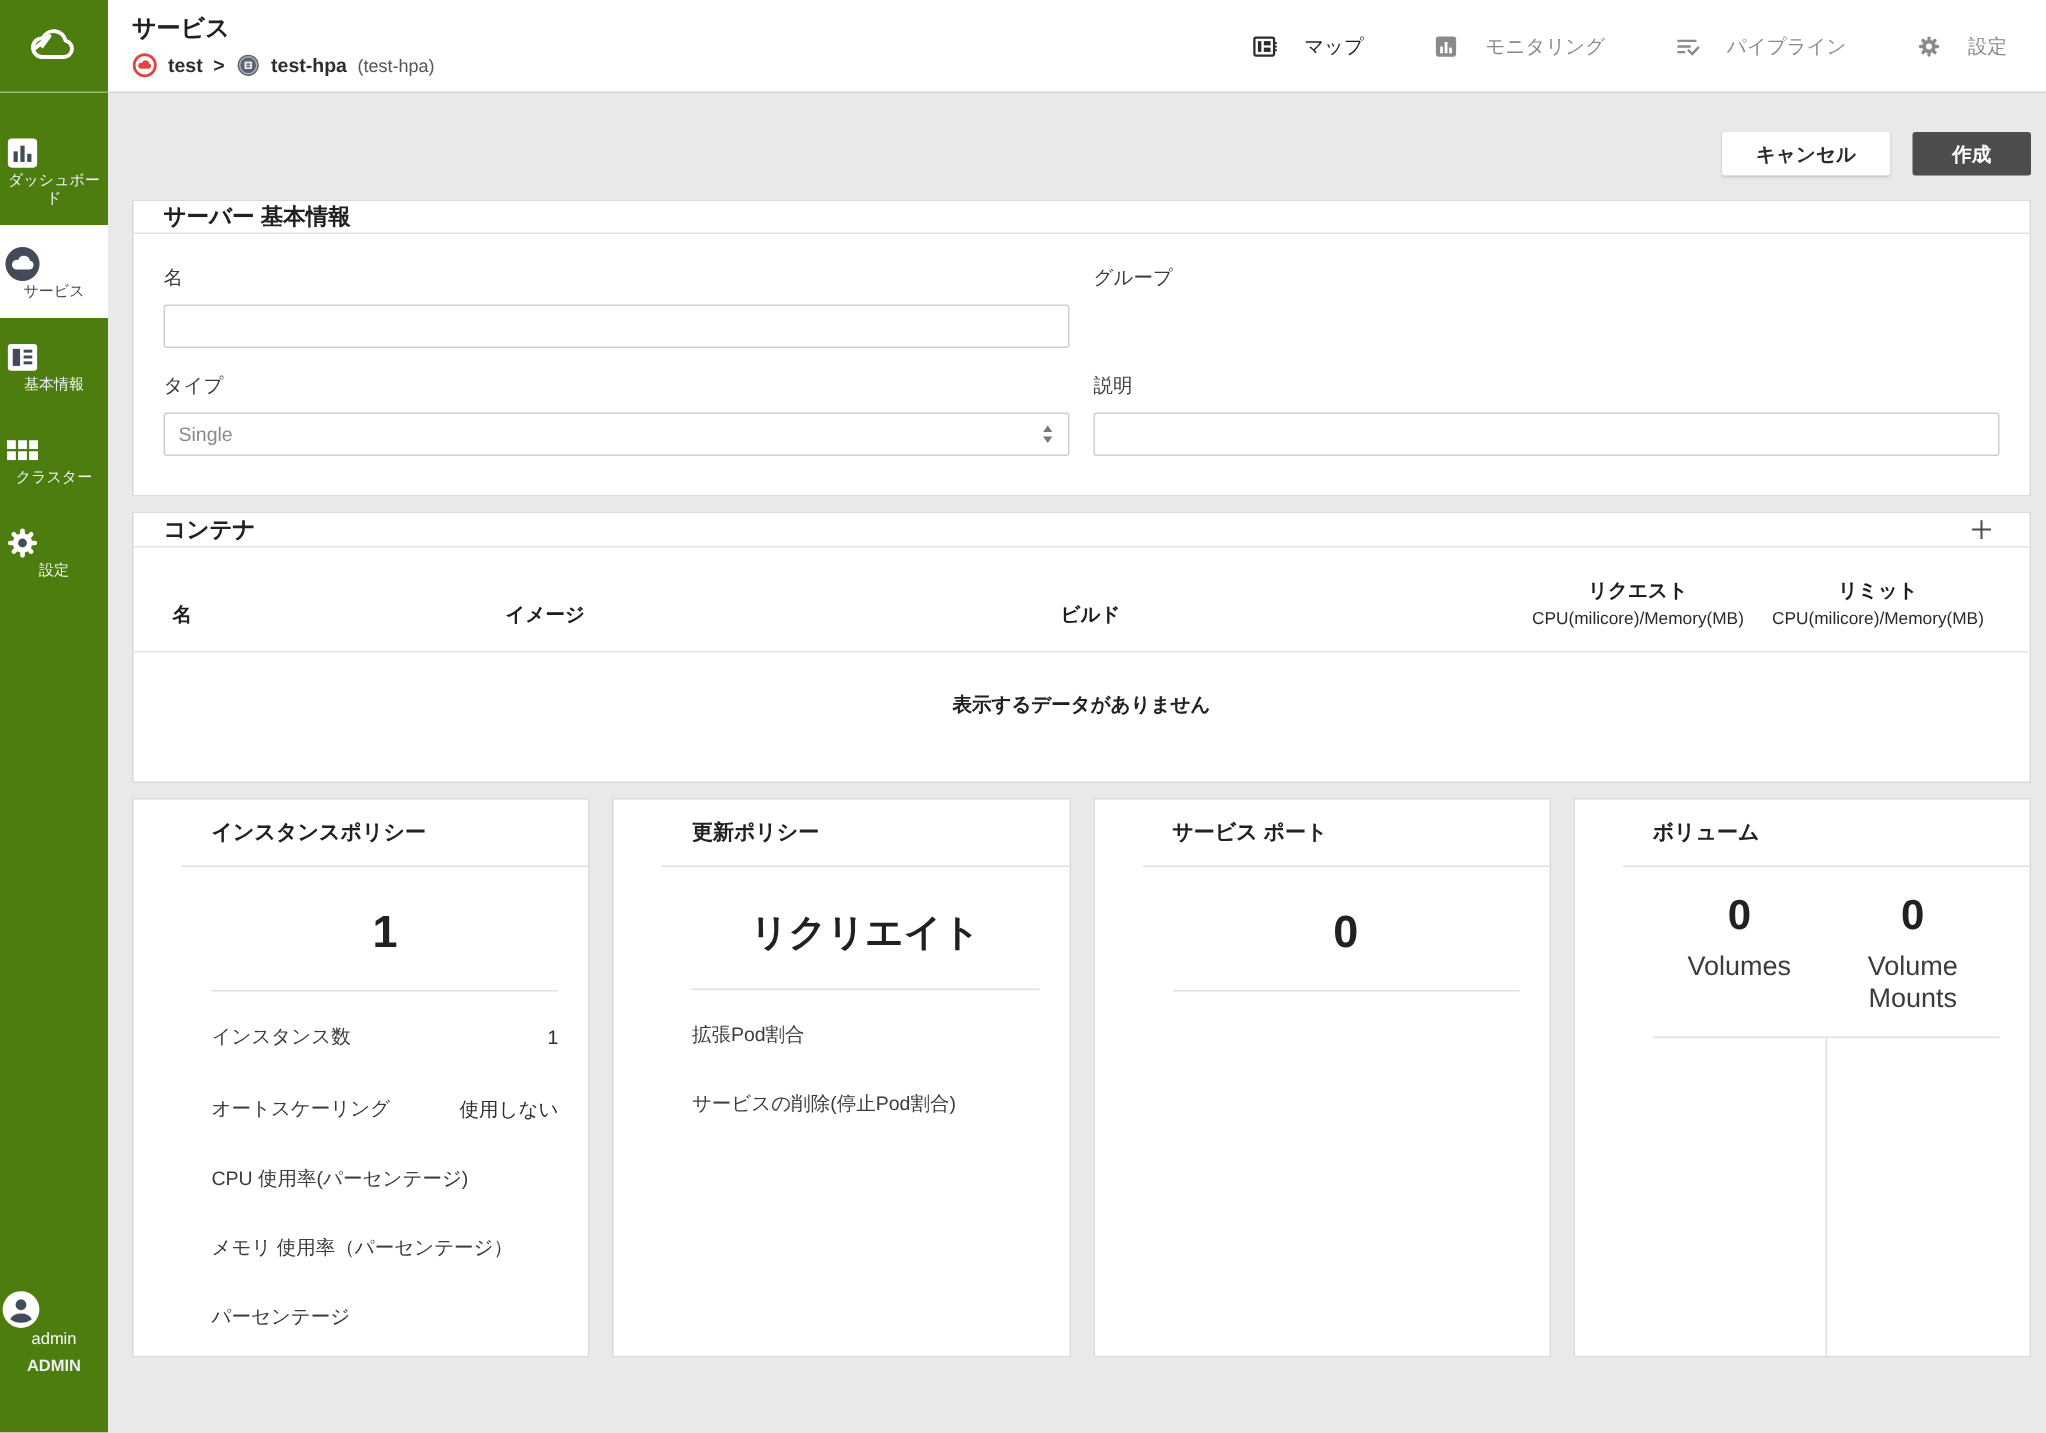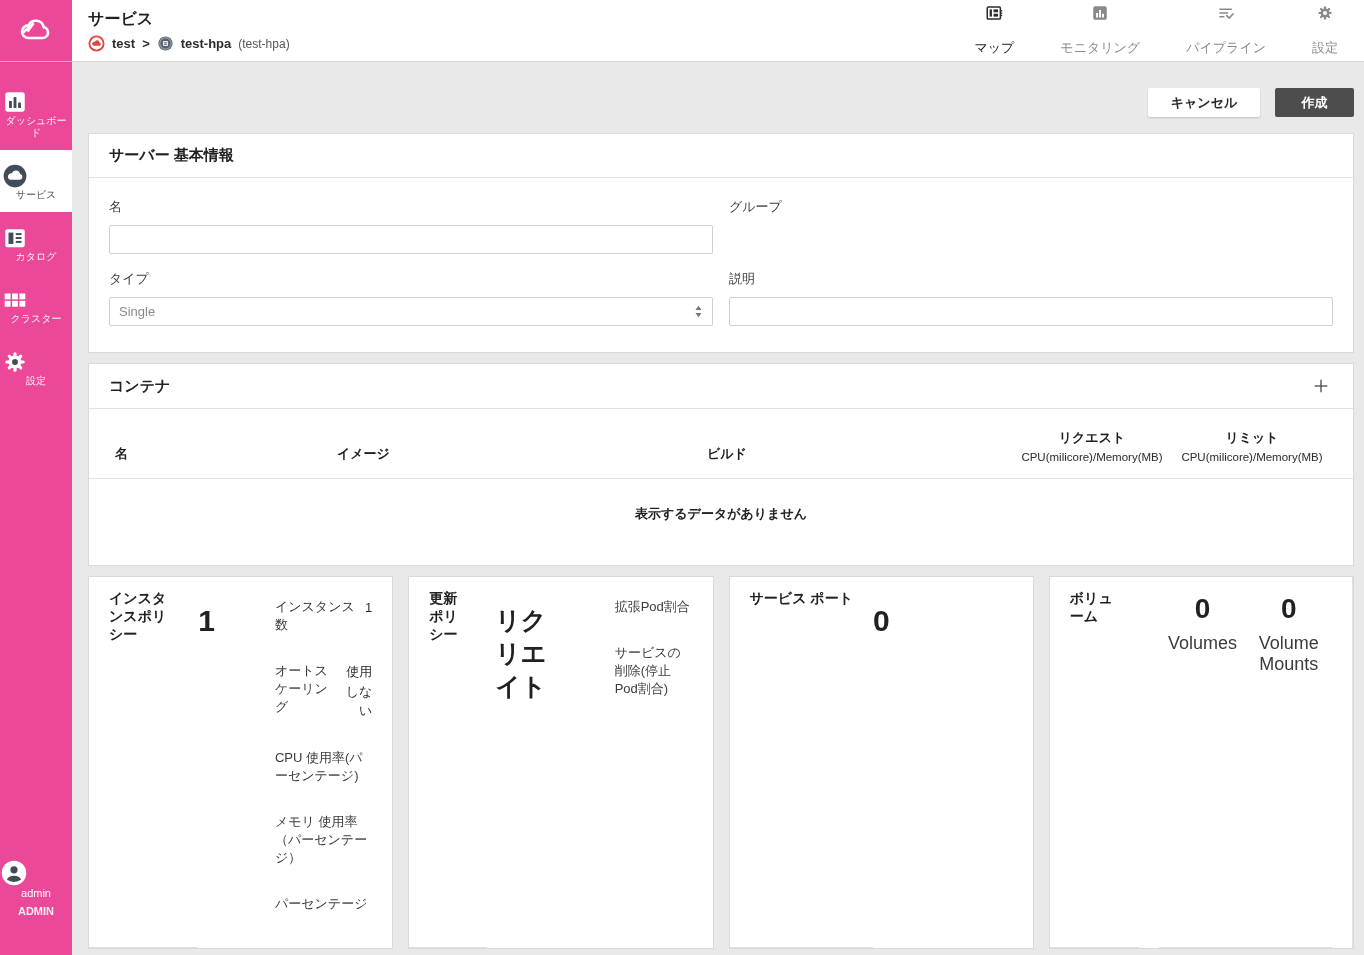--- a/index.html
+++ b/index.html
@@ -4,73 +4,73 @@
 <style>
   * { margin:0; padding:0; box-sizing:border-box; }
   html,body { width:1364px; height:955px; }
   body {
     font-family:"Liberation Sans","DejaVu Sans",sans-serif;
     display:flex; background:#e9e9e9; color:#212121; overflow:hidden;
   }
   svg { display:block; }
 
   
-  .sidebar { width:72px; background:#ec4899; color:#fff; display:flex; flex-direction:column; flex-shrink:0; }
+  .sidebar { width:72px; background:#4d7c0f; color:#fff; display:flex; flex-direction:column; flex-shrink:0; }
   .logo-box { height:62px; display:flex; align-items:center; justify-content:center; border-bottom:1px solid rgba(255,255,255,.45); }
   .side-nav { display:flex; flex-direction:column; padding-top:14px; }
   .side-item { padding:13px 2px 11px; text-align:center; cursor:pointer; color:#f2f4f6; }
   .side-item .s-icon { width:26px; height:26px; margin:0 auto 6px; }
   .side-item .s-label { font-size:10px; line-height:1.2; display:block; }
   .side-item.active { background:#fff; color:#424b58; }
   .side-user { margin-top:auto; text-align:center; padding-bottom:38px; }
   .side-user .u-icon { width:28px; height:28px; margin:0 auto 8px; }
   .side-user .u-name { font-size:11px; display:block; margin-bottom:6px; }
   .side-user .u-role { font-size:11px; font-weight:bold; display:block; color:#eceff1; }
 
   
   .main { flex:1; display:flex; flex-direction:column; min-width:0; }
   .topbar { height:62px; background:#fff; border-bottom:1px solid #d5d5d5; display:flex; align-items:center; padding:0 26px 0 16px; flex-shrink:0; }
   .page-head { display:flex; flex-direction:column; gap:5px; }
   .page-title { font-size:16px; font-weight:bold; }
   .crumbs { display:flex; align-items:center; gap:7px; font-size:13px; font-weight:bold; color:#2d2d2d; }
   .crumbs .crumb-sub { font-weight:normal; font-size:12px; color:#555; }
   .crumb-icon { width:17px; height:17px; }
   .topnav { margin-left:auto; display:flex; align-items:center; gap:46px; }
-  .topnav-item { display:flex; align-items:center; gap:17px; font-size:13px; font-weight:500; color:#8a8a8a; cursor:pointer;flex-direction:column; }
+  .topnav-item { display:flex; align-items:center; gap:17px; font-size:13px; font-weight:500; color:#8a8a8a; cursor:pointer; }
   .topnav-item.active { color:#1d1d1d; }
   .topnav-item .t-icon { width:18px; height:18px; }
 
   
   .content { flex:1; padding:26px 10px 0 16px; overflow:hidden; }
   .actions { display:flex; justify-content:flex-end; gap:15px; margin-bottom:16px; }
   .btn { height:29px; border:none; font-size:13px; font-weight:bold; font-family:inherit; cursor:pointer; border-radius:2px; }
   .btn-cancel { background:#fff; color:#2b2b2b; width:112px; box-shadow:0 1px 2px rgba(0,0,0,.18); }
   .btn-create { background:#4d4d4d; color:#fff; width:79px; }
 
   .panel { background:#fff; border:1px solid #d9d9d9; margin-bottom:10px; }
-  .panel-head { padding:12px 20px; font-size:15px; font-weight:bold; border-bottom:1px solid #e2e2e2; display:flex; align-items:center; justify-content:space-between;text-align:right; }
+  .panel-head { padding:1px 20px; font-size:15px; font-weight:bold; border-bottom:1px solid #e2e2e2; display:flex; align-items:center; justify-content:space-between;text-align:right; }
   .plus-btn { width:20px; height:20px; cursor:pointer; margin-right:2px; }
 
   .form-grid { display:grid; grid-template-columns:1fr 1fr; column-gap:16px; row-gap:16px; padding:20px 20px 26px; }
   .field-label { font-size:13px; color:#3b3b3b; display:block; margin-bottom:9px; }
   .text-input { width:100%; height:29px; border:1px solid #cfcfcf; border-radius:2px; background:#fff; padding:0 9px; font-size:13px; font-family:inherit; color:#333; }
   .select { width:100%; height:29px; border:1px solid #cfcfcf; border-radius:2px; background:#fff; padding:0 9px; display:flex; align-items:center; justify-content:space-between; cursor:pointer; }
   .select .sel-value { font-size:13px; color:#8a8a8a; }
   .stepper { width:9px; height:15px; }
 
   .thead { display:grid; grid-template-columns:222px 1fr 300px 170px 150px; padding:20px 26px 13px; border-bottom:1px solid #e3e3e3; align-items:end; }
   .th { font-size:13px; font-weight:bold; color:#1e1e1e; padding-bottom:2px; }
   .th-group { text-align:center; }
   .th-group .g-title { font-size:13px; font-weight:bold; display:block; margin-bottom:4px; }
   .th-group .g-sub { font-size:11.5px; font-weight:normal; color:#2a2a2a; display:block; }
   .empty-row { text-align:center; font-size:13px; font-weight:bold; padding:26px 0 42px; }
 
   
   .cards { display:grid; grid-template-columns:repeat(4,1fr); gap:15px; height:373px; }
-  .card { background:#fff; border:1px solid #d9d9d9; display:flex; min-width:0; }
+  .card { background:#fff; border:1px solid #d9d9d9; display:flex; flex-direction:column; min-width:0;padding-left:32px; }
   .card-head { padding:13px 20px; font-size:14px; font-weight:bold; border-bottom:1px solid #dedede; }
   .card-big { text-align:center; font-size:30px; font-weight:bold; padding:27px 0 21px; }
   .card-big.text { font-size:25px; }
   .card-rule { border-bottom:1px solid #e0e0e0; margin:0 20px; }
   .card-rows { padding:7px 20px 0; }
   .card-row { display:flex; justify-content:space-between; align-items:flex-start; padding:14px 0; font-size:13px; color:#3b3b3b; }
   .card-row .rv { text-align:right; max-width:68px; line-height:1.5; color:#2e2e2e; }
   .vol-stats { display:grid; grid-template-columns:1fr 1fr; margin:0 20px; }
   .vol-stat { text-align:center; padding:16px 0 15px; border-bottom:1px solid #e0e0e0; }
   .vol-stat .vnum { font-size:28px; font-weight:bold; display:block; margin-bottom:8px; }
@@ -117,21 +117,21 @@
     <div class="side-item">
       <span class="s-icon">
         <svg width="26" height="26" viewBox="0 0 24 24">
           <rect x="3" y="4" width="18" height="16.5" rx="2" fill="#fff"></rect>
           <rect x="6" y="7" width="4.5" height="10.5" fill="#424b58"></rect>
           <rect x="12.7" y="7.5" width="5.3" height="1.8" fill="#424b58"></rect>
           <rect x="12.7" y="11.1" width="5.3" height="1.8" fill="#424b58"></rect>
           <rect x="12.7" y="14.7" width="5.3" height="1.8" fill="#424b58"></rect>
         </svg>
       </span>
-      <span class="s-label">カタログ</span>
+      <span class="s-label">基本情報</span>
     </div>
 
     <div class="side-item">
       <span class="s-icon">
         <svg width="26" height="26" viewBox="0 0 24 24">
           <g fill="#fff">
             <rect x="2.5" y="6" width="5.4" height="5.4"></rect>
               <rect x="9.3" y="6" width="5.4" height="5.4"></rect>
               <rect x="16.1" y="6" width="5.4" height="5.4"></rect>
             <rect x="2.5" y="12.8" width="5.4" height="5.4"></rect>

